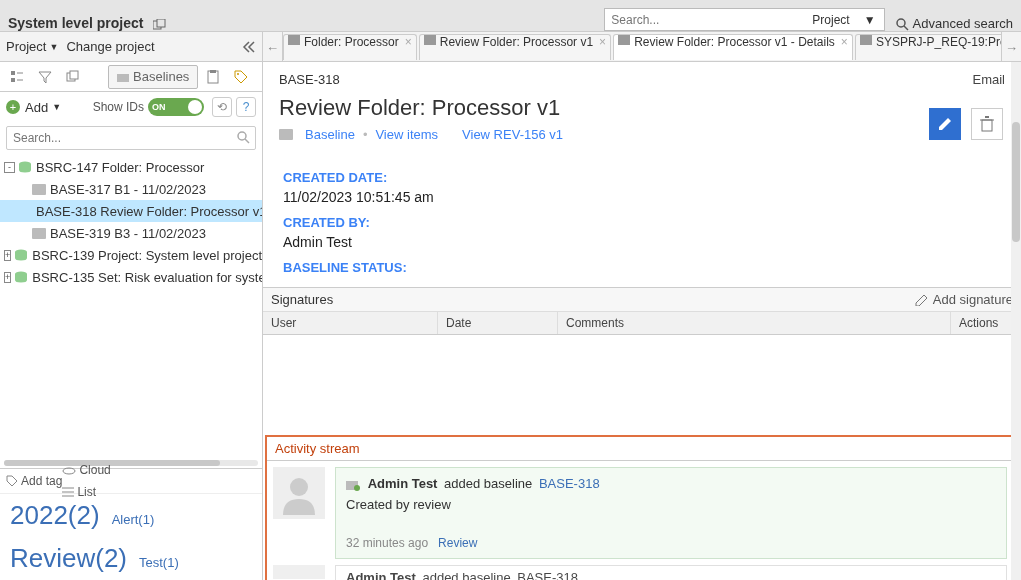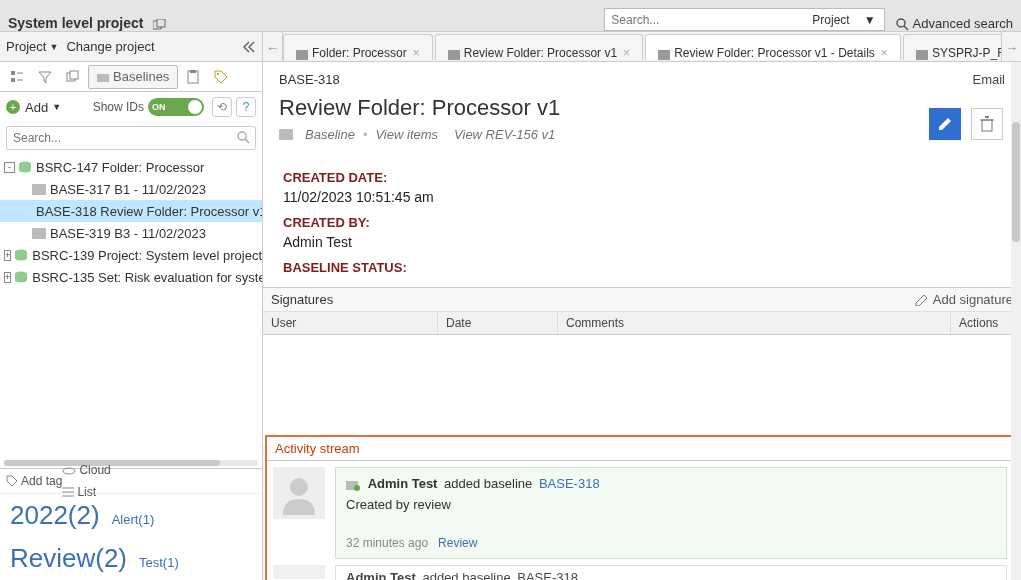--- a/index.html
+++ b/index.html
@@ -16,32 +16,32 @@
 .adv svg { margin-right: 4px; }
 
 
 .secondbar { height: 30px; background: #f3f3f3; border-bottom: 1px solid #ccc; display: flex; align-items: center; }
 .secondbar-left { width: 263px; display:flex; align-items:center; padding: 0 6px; gap: 8px; border-right:1px solid #ccc; height:100%; }
 .secondbar-left .proj { display:inline-flex; align-items:center; cursor:pointer; }
 .collapse-btn { margin-left:auto; color:#555; cursor:pointer; }
 .tabs-area { flex:1; display:flex; align-items:center; height:100%; overflow:hidden; }
 .tab-nav { width:20px; height:100%; display:flex; align-items:center; justify-content:center; border-right:1px solid #ccc; color:#888; cursor:pointer; }
 .tab-nav:last-child{border-right:none;border-left:1px solid #ccc;}
-.tab { height: 26px; background:#f5f5f5; border:1px solid #ccc; border-bottom:none; display:inline-flex; align-items:flex-end; padding:0 12px; font-size:12px; margin-right:2px; border-radius:3px 3px 0 0; cursor:pointer; white-space:nowrap; }
+.tab { height: 26px; background:#f5f5f5; border:1px solid #ccc; border-bottom:none; display:inline-flex; align-items:flex-start; padding:0 4px; font-size:12px; margin-right:2px; border-radius:3px 3px 0 0; cursor:pointer; white-space:nowrap; }
 .tab.active{ background:#fff; }
 .tab-folder-icon{width:12px;height:10px;background:#999;margin-right:4px;display:inline-block;}
 .tab-close{margin-left:6px;color:#aaa;}
 
 .main { display:flex; height: calc(100% - 62px); }
 
 
 .left { width:263px; border-right:1px solid #ccc; display:flex; flex-direction:column; background:#fff;}
 .left-toolbar{ height:30px; border-bottom:1px solid #ccc; display:flex; align-items:center; padding:0 4px; gap:2px; }
 .tbtn{ width:26px; height:24px; display:inline-flex; align-items:center; justify-content:center; border:1px solid transparent; border-radius:2px; color:#666; cursor:pointer;}
-.tbtn.labeled{width:auto; padding:0 8px; border:1px solid #bbb; background:#f5f5f5;}
+.tbtn.labeled{width:auto; padding:0 8px; border:1px solid #bbb; background:#f5f5f5;margin-left:20px;}
 .left-row2{height:30px;display:flex;align-items:center; padding:0 6px;}
 .addbtn{display:inline-flex;align-items:center;color:#333;cursor:pointer;}
 .plus-circle{width:14px;height:14px;border-radius:50%;background:#6aa84f;display:inline-flex;align-items:center;justify-content:center;color:#fff;font-size:11px;margin-right:5px;}
 .showids{margin-left:auto;font-size:12px;color:#555;display:inline-flex;align-items:center;}
 .toggle{width:56px;height:18px;border-radius:9px;background:#6aa84f;position:relative;margin:0 4px;display:inline-flex;align-items:center;}
 .toggle .knob{width:14px;height:14px;border-radius:50%;background:#fff;position:absolute;right:2px;}
 .toggle .on{font-size:9px;color:#fff;position:absolute;left:4px;font-weight:bold;}
 .sm-icon-btn{width:20px;height:20px;border:1px solid #ccc;border-radius:3px;display:inline-flex;align-items:center;justify-content:center;margin-left:4px;color:#888;cursor:pointer;}
 .help{color:#4a8fce;}
 .left-search{position:relative;padding:4px 6px;}
@@ -72,24 +72,24 @@
 .right-inner{flex:1;overflow:hidden;padding:0;position:relative;}
 .detail-header{padding:10px 16px 6px;}
 .id-row{display:flex;align-items:center;}
 .id-row .email{margin-left:auto;color:#444;cursor:pointer;}
 .page-title{font-size:22px;font-weight:normal;color:#333;margin-top:8px;}
 .btn-row{position:absolute;right:18px;top:46px;display:flex;gap:10px;}
 .sqbtn{width:32px;height:32px;border:1px solid #ccc;display:flex;align-items:center;justify-content:center;cursor:pointer;}
 .sqbtn.primary{background:#2f6fd0;border-color:#2f6fd0;color:#fff;}
 .subrow{display:flex;align-items:center;gap:8px;margin-top:6px;color:#555;font-size:13px;}
 .subrow .dot{color:#bbb;}
-.subrow a{color:#737373;text-decoration:none;cursor:pointer;font-style:italic;}
+.subrow a{color:#3b82f6;text-decoration:none;cursor:pointer;}
 
 .props{padding:12px 20px;}
-.prop-label{font-weight:bold;color:#7f1d1d;font-size:13px;margin-top:10px;}
+.prop-label{font-weight:bold;color:#3b82f6;font-size:13px;margin-top:10px;}
 .prop-value{font-size:14px;color:#222;margin-top:4px;}
 
 .sig-section{border-top:1px solid #ccc;}
 .sig-head{display:flex;align-items:center;padding:4px 8px;background:#f7f7f7;border-bottom:1px solid #ddd;font-size:13px;}
 .sig-head .add{margin-left:auto;display:inline-flex;align-items:center;cursor:pointer;color:#555;}
 .sig-table-head{display:flex;background:#f1f1f1;border-bottom:1px solid #ccc;font-size:12px;color:#444;}
 .sig-table-head div{padding:4px 8px;border-right:1px solid #ddd;}
 .sig-body{height:100px;}
 
 .activity{border:2px solid #e07040;margin:0 6px 0 2px;}
@@ -339,21 +339,21 @@
                 <line x1="5" y1="1" x2="9" y2="1" stroke="#777" stroke-width="2"></line>
               </svg>
             </span>
         </div>
         <h1 class="page-title">Review Folder: Processor v1</h1>
         <div class="subrow">
           <span class="folder-icon"></span>
           <a>Baseline</a>
           <span class="dot">•</span>
           <a>View items</a>
-          <a style="margin-left:8px;">View REV-156 v1</a>
+          <a style="margin-left:16px;">View REV-156 v1</a>
         </div>
       </div>
       <div class="props">
         <div class="prop-label">CREATED DATE:</div>
         <div class="prop-value">11/02/2023 10:51:45 am</div>
         <div class="prop-label">CREATED BY:</div>
         <div class="prop-value">Admin Test</div>
         <div class="prop-label">BASELINE STATUS:</div>
       </div>
       <div class="sig-section">

